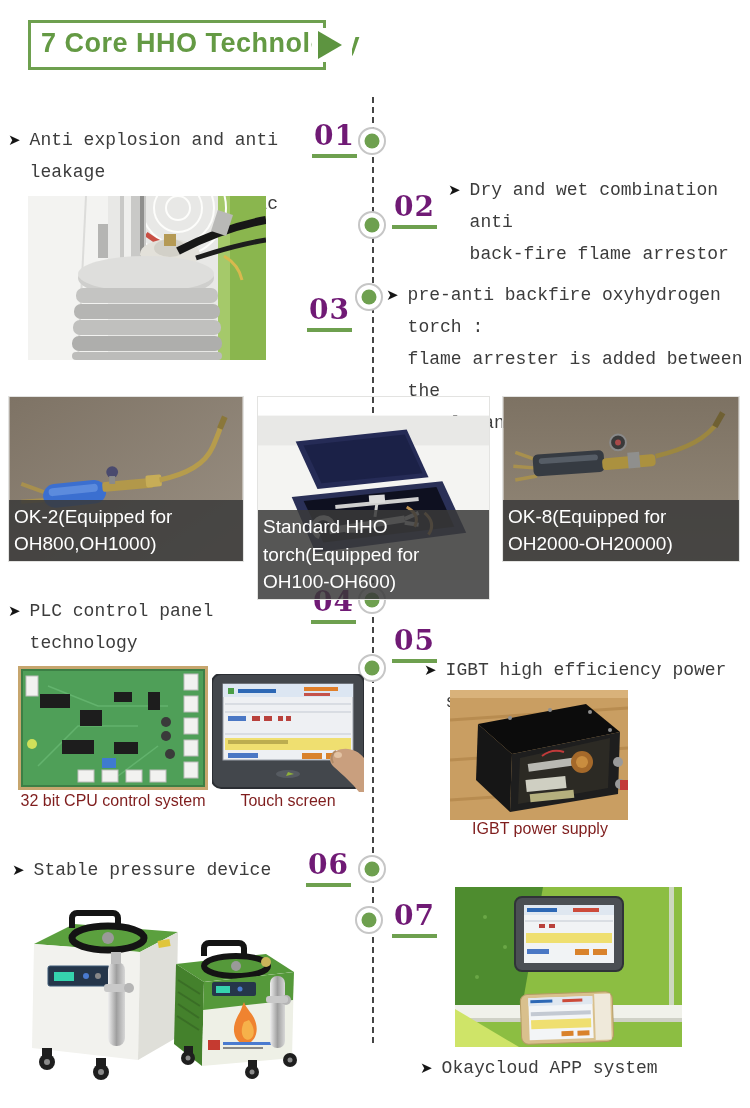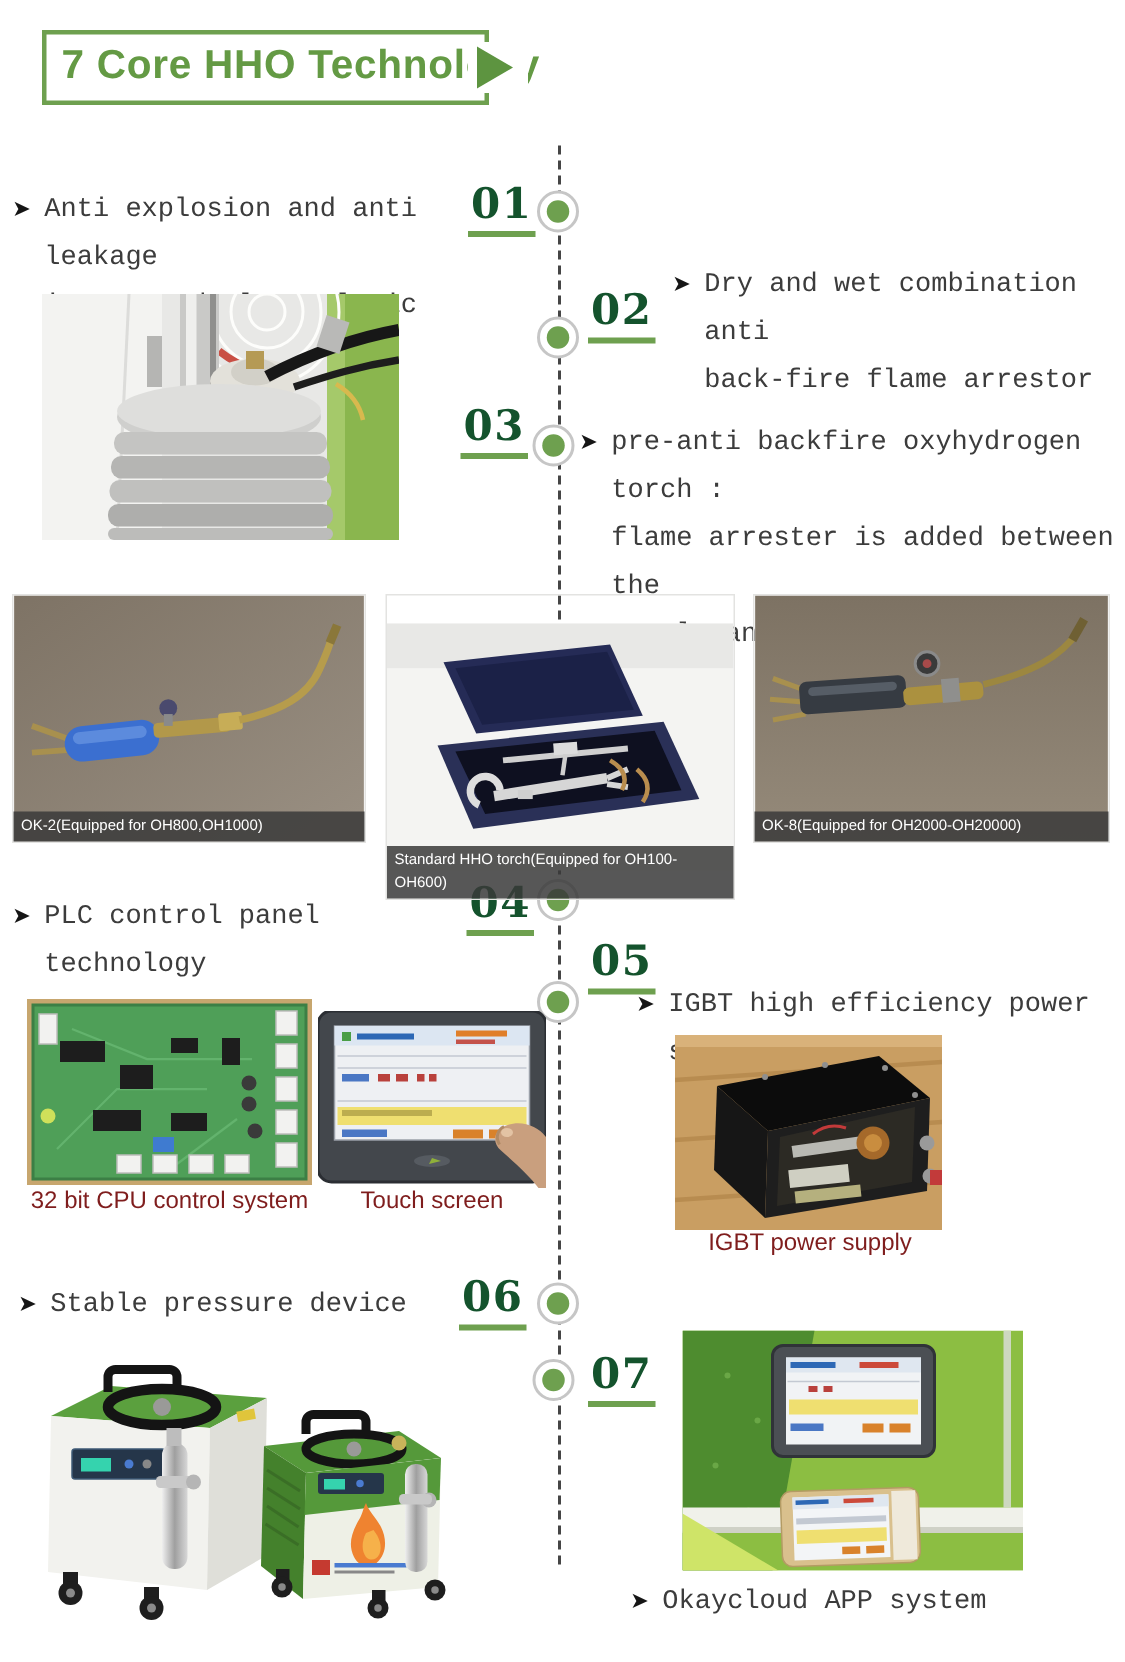--- a/index.html
+++ b/index.html
@@ -18,34 +18,34 @@
                border-left:24px solid #5d9440; }
 
   
   .vline { position:absolute; left:372px; top:97px; height:946px; width:0;
            border-left:2px dashed #454545; }
   .marker { position:absolute; width:28px; height:28px; border-radius:50%; background:#fff;
             border:2px solid #c6c6c6; }
   .marker::after { content:''; position:absolute; left:50%; top:50%; transform:translate(-50%,-50%);
                    width:15px; height:15px; border-radius:50%; background:#6ea04f; }
   .stepnum { position:absolute; font-family:"DejaVu Serif", serif; font-weight:bold;
-             font-size:28px; line-height:1; color:#14532d; border-bottom:4px solid #6ea04f;
+             font-size:28px; line-height:1; color:#701a75; border-bottom:4px solid #6ea04f;
              padding:0 2px 4px 2px; letter-spacing:1px; }
 
   
   .feat { position:absolute; display:flex; gap:9px; font-size:18px; line-height:32px; color:#3c3c3c; }
   .feat .bullet { flex:0 0 auto; font-size:15px; line-height:32px; color:#151515; }
   .feat .feat-text { white-space:pre-line;font-family:Liberation Mono, monospace; }
 
   
   .fig { position:absolute; }
   .fig svg { display:block; width:100%; height:100%; }
   .torch { border:1px solid #e3e3e1; }
   .figcap { position:absolute; left:0; right:0; bottom:0; background:rgba(58,58,58,0.85);
-            color:#fff; font-size:10px; line-height:1.45; padding:3px 5px; }
+            color:#fff; font-size:19px; line-height:1.45; padding:3px 5px; }
   .imgcap { position:absolute; font-size:16px; color:#7f1d1d; text-align:center; }
 </style>
 </head>
 <body>
 
 <div class="page">
 
   <div class="hdr-box">
     <span class="hdr-title">7 Core HHO Technology</span>
   </div>
@@ -56,21 +56,21 @@
   <div class="marker" style="left:358px;top:127px"></div>
   <div class="marker" style="left:358px;top:211px"></div>
   <div class="marker" style="left:355px;top:283px"></div>
   <div class="marker" style="left:358px;top:586px"></div>
   <div class="marker" style="left:358px;top:654px"></div>
   <div class="marker" style="left:358px;top:855px"></div>
   <div class="marker" style="left:355px;top:906px"></div>
 
   <div class="stepnum" style="left:312px;top:122px">01</div>
   <div class="stepnum" style="left:392px;top:193px">02</div>
-  <div class="stepnum" style="left:307px;top:270px">03</div>
+  <div class="stepnum" style="left:307px;top:296px">03</div>
   <div class="stepnum" style="left:311px;top:588px">04</div>
   <div class="stepnum" style="left:392px;top:627px">05</div>
   <div class="stepnum" style="left:306px;top:851px">06</div>
   <div class="stepnum" style="left:392px;top:902px">07</div>
 
   <div class="feat" style="left:8px;top:124px;width:312px">
     <span class="bullet">➤</span>
     <span class="feat-text">Anti explosion and anti leakage
 integrated electrolytic tank</span>
   </div>

